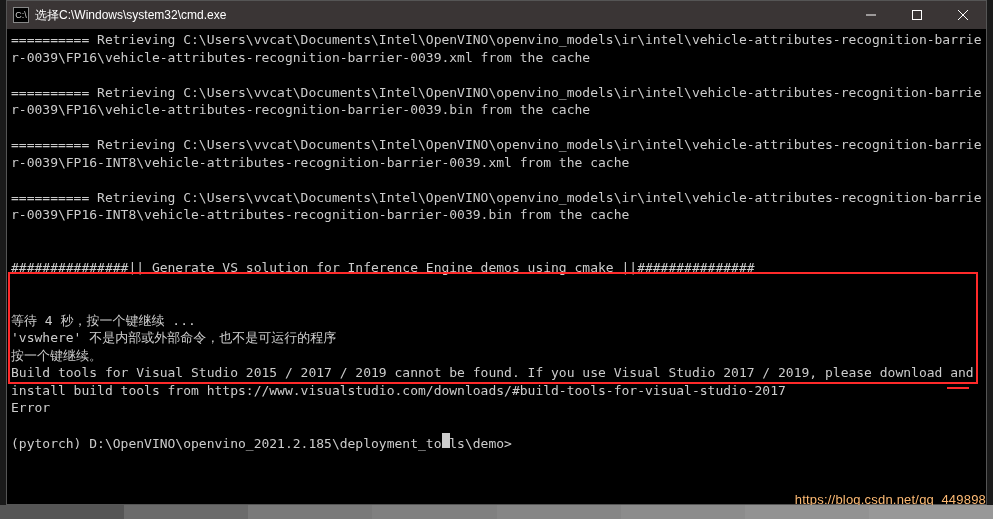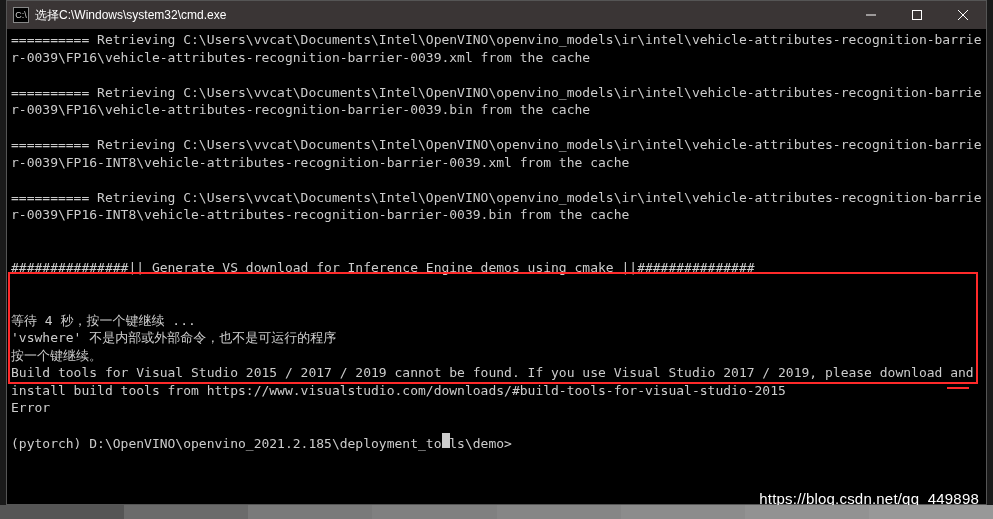--- a/index.html
+++ b/index.html
@@ -72,23 +72,23 @@
       pointer-events: none;
     }
     .cursor {
       display: inline-block;
       width: 8px; height: 15px;
       background: #ccc;
       vertical-align: text-bottom;
     }
     .watermark {
       position: absolute;
-      right: 14px; bottom: 12px;
-      color: #ffffff;
-      font-size: 15px;
+      right: 7px; bottom: 12px;
+      color: #fdba74;
+      font-size: 13px;
       font-family: Arial, sans-serif;
       letter-spacing: 0.2px;
     }
     .bottom-strip {
       position: absolute;
       left: 0; right: 0; bottom: 0;
       height: 14px;
       display: flex;
     }
     .strip-seg { flex: 1; height: 100%; }
@@ -129,27 +129,27 @@
   </div>
   <div class="terminal" id="terminal"><span>========== Retrieving C:\Users\vvcat\Documents\Intel\OpenVINO\openvino_models\ir\intel\vehicle-attributes-recognition-barrier-0039\FP16\vehicle-attributes-recognition-barrier-0039.xml from the cache</span>
 <span></span>
 <span>========== Retrieving C:\Users\vvcat\Documents\Intel\OpenVINO\openvino_models\ir\intel\vehicle-attributes-recognition-barrier-0039\FP16\vehicle-attributes-recognition-barrier-0039.bin from the cache</span>
 <span></span>
 <span>========== Retrieving C:\Users\vvcat\Documents\Intel\OpenVINO\openvino_models\ir\intel\vehicle-attributes-recognition-barrier-0039\FP16-INT8\vehicle-attributes-recognition-barrier-0039.xml from the cache</span>
 <span></span>
 <span>========== Retrieving C:\Users\vvcat\Documents\Intel\OpenVINO\openvino_models\ir\intel\vehicle-attributes-recognition-barrier-0039\FP16-INT8\vehicle-attributes-recognition-barrier-0039.bin from the cache</span>
 <span></span>
 <span></span>
-<span>###############|| Generate VS download for Inference Engine demos using cmake ||###############</span>
+<span>###############|| Generate VS solution for Inference Engine demos using cmake ||###############</span>
 <span></span>
 <span></span>
 <span>等待 4 秒，按一个键继续 ...</span>
 <span>'vswhere' 不是内部或外部命令，也不是可运行的程序</span>
 <span>按一个键继续。</span>
-<span>Build tools for Visual Studio 2015 / 2017 / 2019 cannot be found. If you use Visual Studio 2017 / 2019, please download and install build tools from https://www.visualstudio.com/downloads/#build-tools-for-visual-studio-2015</span>
+<span>Build tools for Visual Studio 2015 / 2017 / 2019 cannot be found. If you use Visual Studio 2017 / 2019, please download and install build tools from https://www.visualstudio.com/downloads/#build-tools-for-visual-studio-2017</span>
 <span>Error</span>
 <span></span>
 <span>(pytorch) D:\OpenVINO\openvino_2021.2.185\deployment_tools\demo&gt;</span><div style="position: absolute; left: 435px; top: 403px;"><span class="cursor"></span></div></div>
 </div>
 
 <div class="highlight-box" id="hlbox" style="top: 272px; left: 8px; width: 970px; height: 112px;"></div>
 <div class="red-underline"></div>
 <div class="watermark">https://blog.csdn.net/qq_449898</div>
 
 <div class="bottom-strip" id="bottomstrip">

